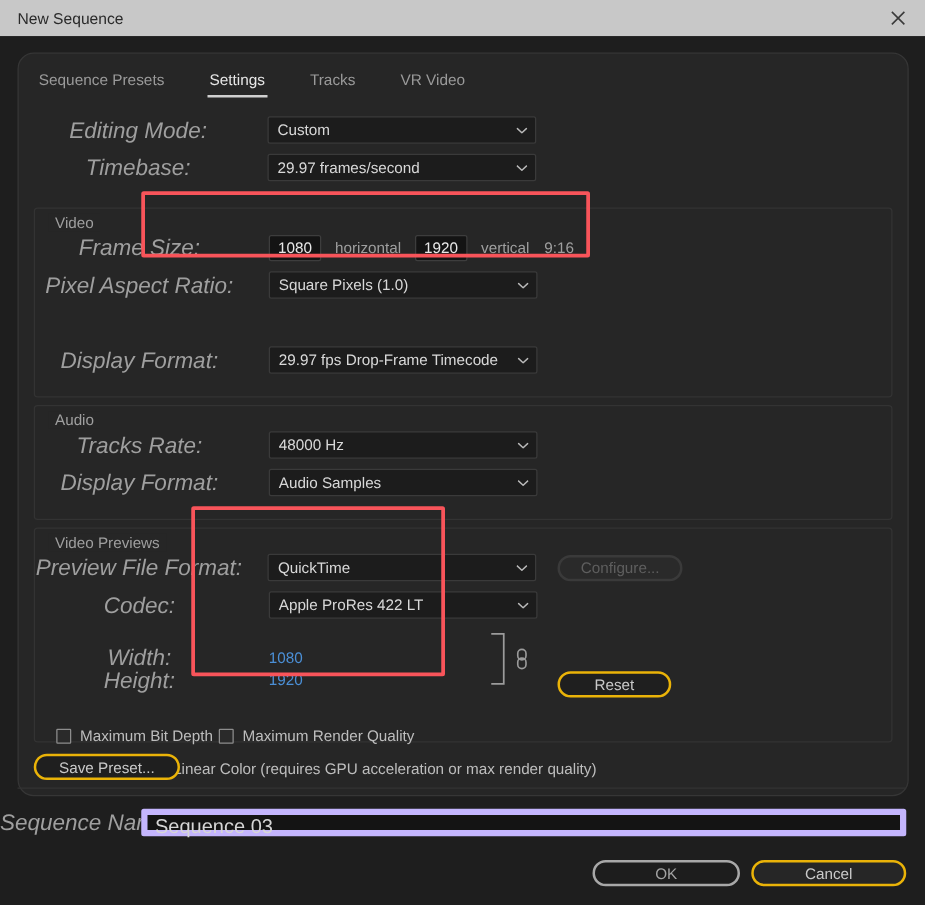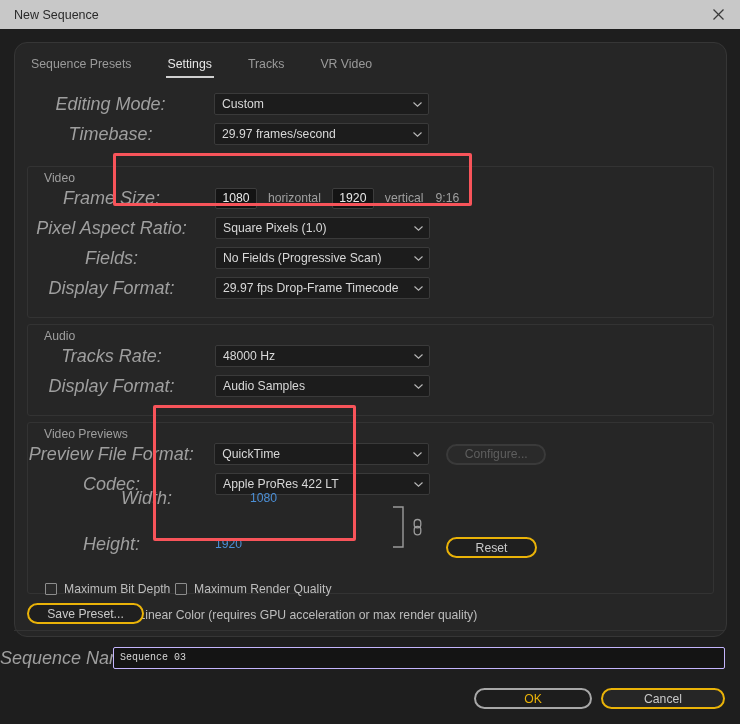--- a/index.html
+++ b/index.html
@@ -127,21 +127,21 @@
     background:#262626;
     color:#c9c9c9;
     font-size:12.2px;
     height:21px;
     box-sizing:border-box;
   }
   .btn.disabled{
     border-color:#3a3a3a;color:#5e5e5e;background:#2a2a2a;
   }
   .btn.primary{
-    border-color:#a8a8a8;color:#eab308;background:#1d1d1d;
+    border-color:#a8a8a8;color:#a3a3a3;background:#1d1d1d;
   }
   .btn.flat{background:#1f1f1f;}
 
   
   .cb{
     position:absolute;display:flex;align-items:center;
     font-size:12.2px;color:#bdbdbd;
   }
   .cbbox{
     width:12px;height:12px;border:1px solid #8d8d8d;
@@ -157,25 +157,25 @@
   }
 
   
   .sep{
     position:absolute;height:1px;background:#333333;
   }
 
   
   .seqname-input{
     background:#141414;
-    border:1px solid #c4b5fd;
+    border:5px solid #c4b5fd;
     border-radius:2px;
     color:#d6d6d6;
-    font-family:Liberation Mono, monospace;
-    font-size:10px;
+    font-family:Liberation Sans, sans-serif;
+    font-size:16px;
     height:22px;
     box-sizing:border-box;
     padding:0 6px;
   }
 
   
   .hl{
     position:absolute;
     border:3px solid #f8545a;
     border-radius:2px;
@@ -251,31 +251,20 @@
         <div class="ctl-wrap">
           <div class="ctl" style="width:215px;">Square Pixels (1.0)</div>
           <span class="arrow">
             <svg width="9" height="5" viewBox="0 0 9 5">
                 <path d="M0.5 0.5 L4.5 4.2 L8.5 0.5" fill="none" stroke="#b9b9b9" stroke-width="1.1"></path>
               </svg>
           </span>
         </div>
       </div>
 
-      <div class="row" style="left:-12px;top:80px;width:430px;">
-        <div class="lbl" style="width:191px;">Fields:</div>
-        <div class="ctl-wrap">
-          <div class="ctl" style="width:215px;">No Fields (Progressive Scan)</div>
-          <span class="arrow">
-            <svg width="9" height="5" viewBox="0 0 9 5">
-                <path d="M0.5 0.5 L4.5 4.2 L8.5 0.5" fill="none" stroke="#b9b9b9" stroke-width="1.1"></path>
-              </svg>
-          </span>
-        </div>
-      </div>
 
       <div class="row" style="left:-12px;top:110px;width:430px;">
         <div class="lbl" style="width:191px;">Display Format:</div>
         <div class="ctl-wrap">
           <div class="ctl" style="width:215px;">29.97 fps Drop-Frame Timecode</div>
           <span class="arrow">
             <svg width="9" height="5" viewBox="0 0 9 5">
                 <path d="M0.5 0.5 L4.5 4.2 L8.5 0.5" fill="none" stroke="#b9b9b9" stroke-width="1.1"></path>
               </svg>
           </span>
@@ -332,21 +321,21 @@
         <div class="ctl-wrap">
           <div class="ctl" style="width:215px;">Apple ProRes 422 LT</div>
           <span class="arrow">
             <svg width="9" height="5" viewBox="0 0 9 5">
                 <path d="M0.5 0.5 L4.5 4.2 L8.5 0.5" fill="none" stroke="#b9b9b9" stroke-width="1.1"></path>
               </svg>
           </span>
         </div>
       </div>
 
-      <div class="row" style="left:-12px;top:64px;width:330px;margin-left:35px;">
+      <div class="row" style="left:-12px;top:92px;width:330px;">
         <div class="lbl" style="width:191px;">Width:</div>
         <span class="bluval">1080</span>
       </div>
 
       <div class="row" style="left:-12px;top:110px;width:330px;">
         <div class="lbl" style="width:191px;">Height:</div>
         <span class="bluval">1920</span>
       </div>
 
       <div class="linkbracket" style="left:360px;top:82px;">

